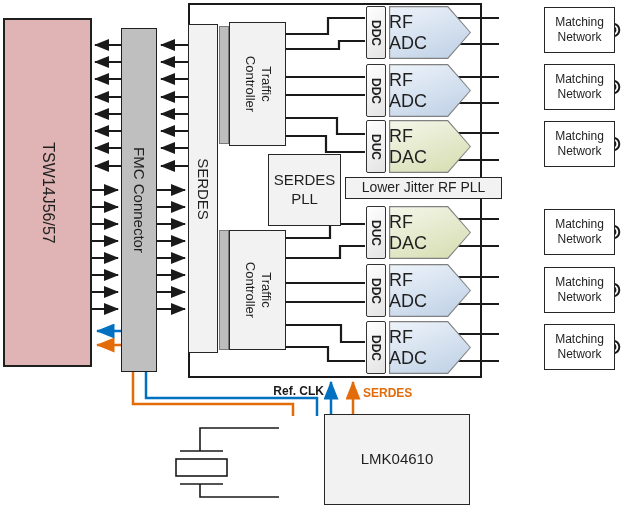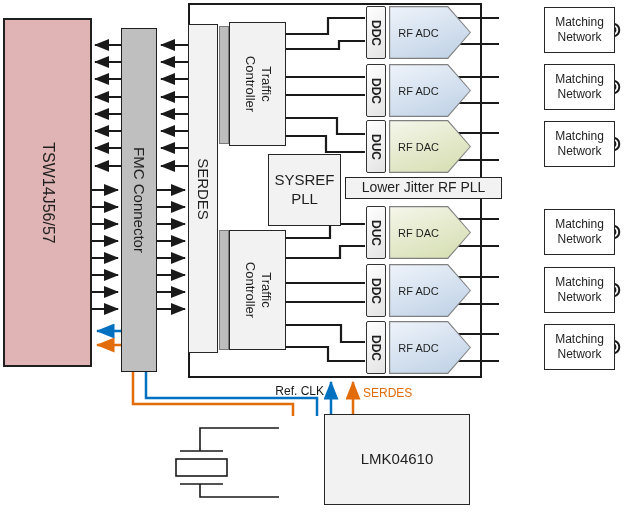--- a/index.html
+++ b/index.html
@@ -27,22 +27,22 @@
   .pent .shape{position:absolute;inset:0;background:#808080;
        clip-path:polygon(0% 0%,72% 0%,100% 50%,72% 100%,0% 100%);}
   .pent .fillA{position:absolute;inset:1.2px;
        clip-path:polygon(0% 0%,72% 0%,100% 50%,72% 100%,0% 100%);
        background:linear-gradient(160deg,#eef3fa 0%,#bdd0e5 100%);}
   .pent .fillD{position:absolute;inset:1.2px;
        clip-path:polygon(0% 0%,72% 0%,100% 50%,72% 100%,0% 100%);
        background:linear-gradient(160deg,#f5f6ea 0%,#d4ddaf 100%);}
   .pent .ptext{position:absolute;left:0;top:0;bottom:0;width:72%;
        display:flex;align-items:center;justify-content:center;
-       font-size:11px;color:#1f1f1f;}
-  .siglabel{position:absolute;z-index:3;font-size:12px;font-weight:normal;}
+       font-size:18px;color:#1f1f1f;}
+  .siglabel{position:absolute;z-index:3;font-size:12px;font-weight:bold;}
 </style>
 </head>
 <body>
 
 <div id="stage">
 
   <svg id="wires" width="624" height="512">
     <defs>
       <marker id="ab" markerWidth="7.5" markerHeight="6" refX="7" refY="3" orient="auto">
         <path d="M0,0 L7.5,3 L0,6 Z" fill="#1a1a1a"></path>
@@ -210,21 +210,21 @@
   <div class="strip" style="left:219px;top:230px;width:10px;height:120px;"></div>
 
   <div class="block" style="left:229px;top:22px;width:57px;height:124px;">
     <span class="rwrap" style="font-size:13px;">Traffic Controller</span>
   </div>
   <div class="block" style="left:229px;top:230px;width:57px;height:120px;">
     <span class="rwrap" style="font-size:13px;">Traffic Controller</span>
   </div>
 
   <div class="block hcenter" style="left:223px;top:154px;width:73px;height:72px;">
-    <span style="font-size:15px;width:64px;">SYSREF PLL</span>
+    <span style="font-size:15px;width:64px;">SERDES PLL</span>
   </div>
 
   <div class="block hcenter" style="left:300px;top:177px;width:157px;height:22px;">
     <span style="font-size:14px;white-space:nowrap;">Lower Jitter RF PLL</span>
   </div>
 
   <div class="block pre" style="left:366px;top:6px;width:20px;height:53px;">
     <span class="rlabel" style="font-size:12px;font-weight:600;">DDC</span>
     </div>
   <div class="block pre" style="left:366px;top:64px;width:20px;height:53px;">

